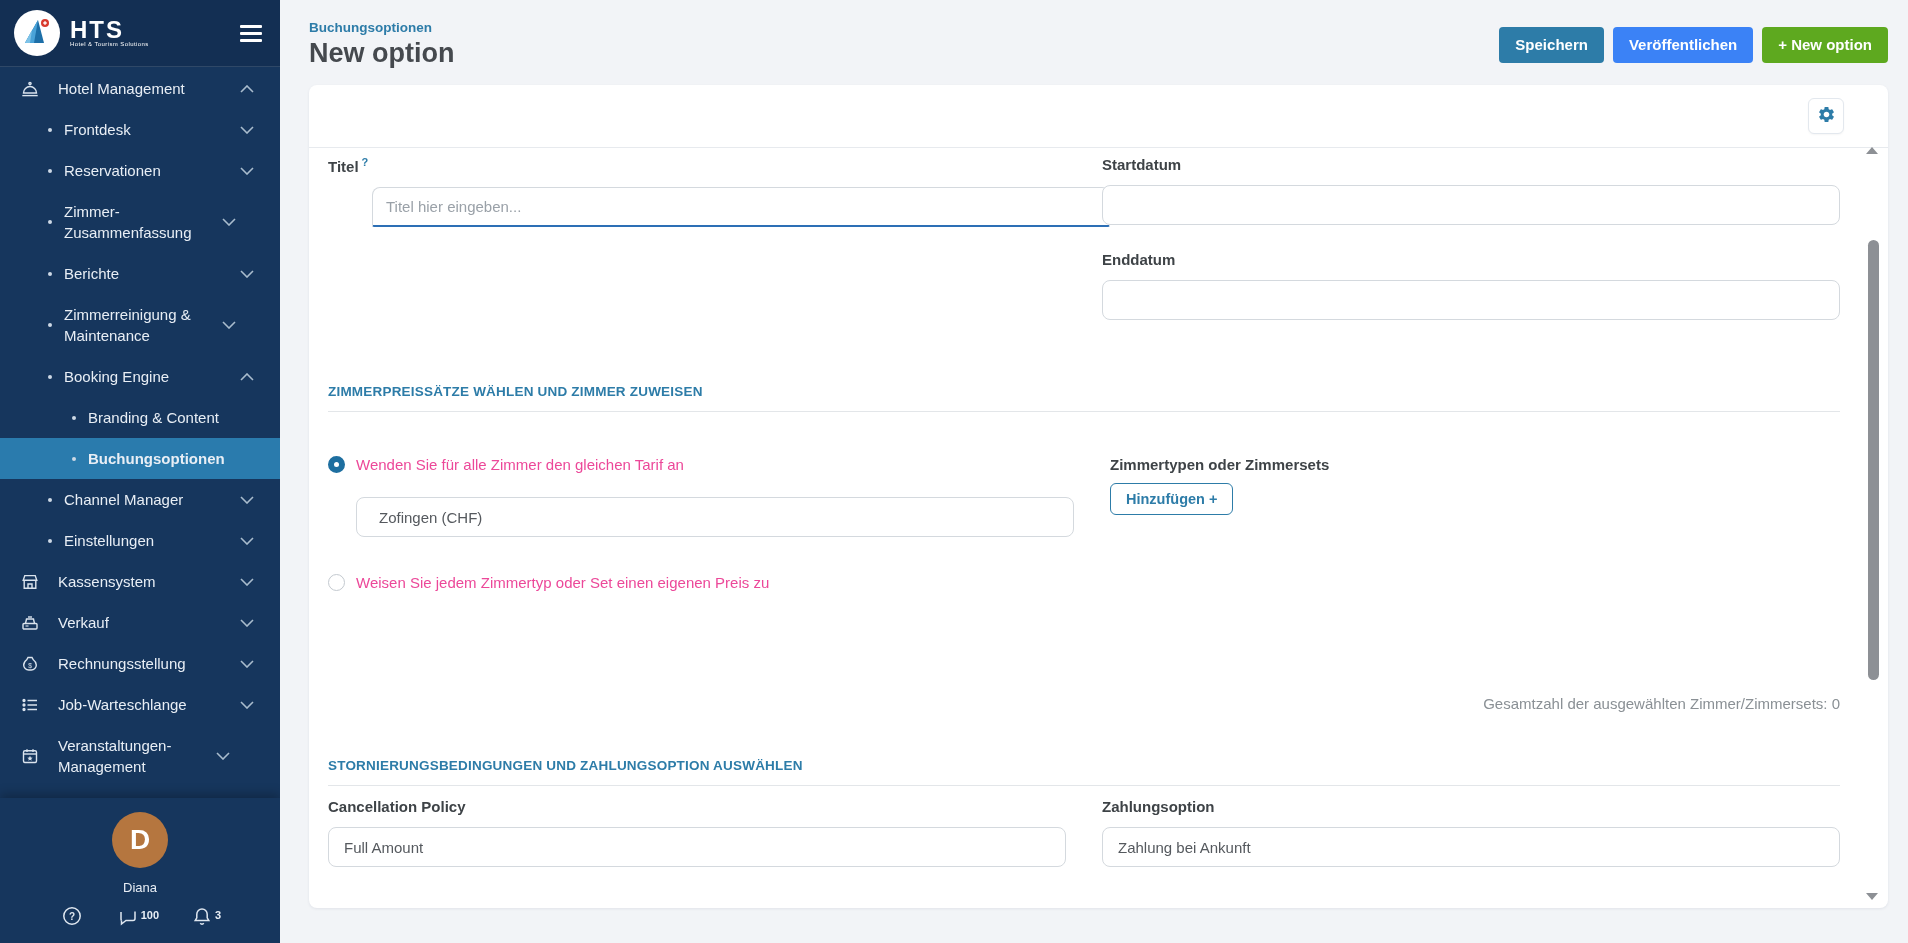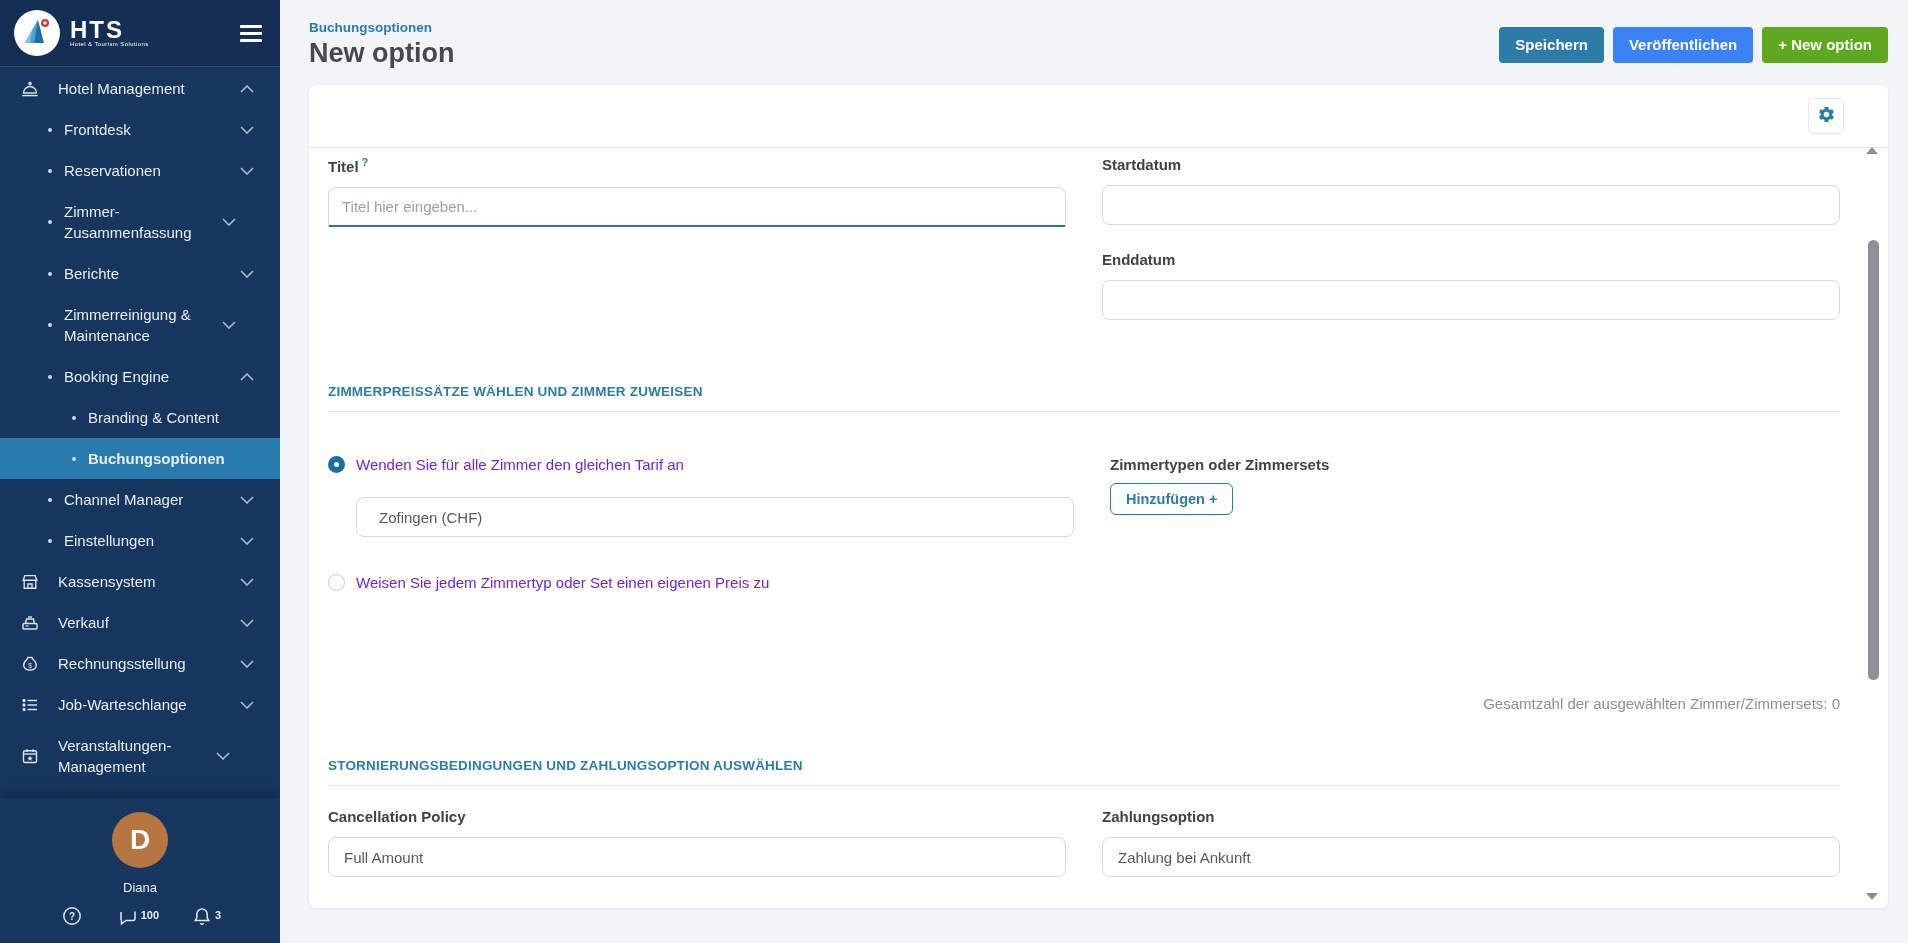--- a/index.html
+++ b/index.html
@@ -61,41 +61,41 @@
     display:flex; align-items:center; justify-content:center; cursor:pointer; box-shadow:0 1px 2px rgba(0,0,0,0.04); }
 
   .scroll-area { padding:8px 48px 0 19px; height:744px; overflow:hidden; }
   .grid2 { display:grid; grid-template-columns:1fr 1fr; column-gap:36px; }
 
   .field-label { color:#3e4347; font-size:15px; font-weight:bold; margin-bottom:12px; }
   .help-sup { color:#2d7ca8; font-size:11px; font-weight:bold; vertical-align:super; margin-left:3px; cursor:pointer; }
   .text-input { width:100%; height:40px; border:1px solid #d4d9de; border-radius:8px; background:#fff;
     font-size:15px; color:#55595e; padding:0 13px; font-family:"Liberation Sans", sans-serif; }
   .text-input::placeholder { color:#9aa1a8; }
-  .input-focused { border-bottom:2px solid #2d6fb5; border-radius:8px 8px 2px 2px; }
+  .input-focused { border-bottom:2px solid #2d6fb5; border-radius:8px 8px 2px 2px;margin-left:44px; }
   .mt28 { margin-top:26px; }
 
   .section-head { margin-top:64px; color:#2d7ca8; font-size:13.5px; font-weight:bold;
     letter-spacing:0.2px; padding-bottom:12px; border-bottom:1px solid #e3e6e9; }
   .zimmer-grid { margin-top:44px; }
   .radio-row { display:flex; align-items:center; cursor:pointer; }
   .radio { width:17px; height:17px; border-radius:50%; flex:0 0 17px; margin-right:11px; }
   .radio.on { background:#1e6fa0; border:2px solid #1e6fa0; position:relative; }
   .radio.on::after { content:""; position:absolute; left:4px; top:4px; width:5px; height:5px; border-radius:50%; background:#fff; }
   .radio.off { background:#fff; border:1.5px solid #c3c9cf; }
-  .radio-label { color:#6d28d9; font-size:15px; }
+  .radio-label { color:#ec4899; font-size:15px; }
   .rate-select { margin-top:24px; margin-left:28px; height:40px; width:718px; border:1px solid #d4d9de;
     border-radius:8px; display:flex; align-items:center; padding:0 22px; color:#55595e; font-size:15px; cursor:pointer; }
   .radio2 { margin-top:37px; }
   .right-col-label { color:#3e4347; font-size:15px; font-weight:bold; }
   .add-btn { margin-top:10px; background:#fff; border:1.5px solid #2d7ca8; color:#2d7ca8; font-weight:bold;
     font-size:14.5px; border-radius:6px; height:32px; padding:0 15px; cursor:pointer; font-family:"Liberation Sans", sans-serif; }
   .total-line { margin-top:104px; text-align:right; color:#8a9095; font-size:15px; }
   .section-head2 { margin-top:46px; }
-  .policy-grid { margin-top:22px; }
+  .policy-grid { margin-top:12px; }
   .select-box { height:40px; border:1px solid #d4d9de; border-radius:8px; display:flex; align-items:center;
     padding:0 15px; color:#55595e; font-size:15px; cursor:pointer; background:#fff; }
 
   
   .sb-arrow { position:absolute; right:10px; width:0; height:0; border-left:6px solid transparent;
     border-right:6px solid transparent; cursor:pointer; }
   .sb-up { top:62px; border-bottom:7px solid #8d9095; }
   .sb-down { bottom:8px; border-top:7px solid #8d9095; }
   .sb-thumb { position:absolute; right:9px; top:155px; width:11px; height:440px; background:#8d9095;
     border-radius:6px; cursor:pointer; }

